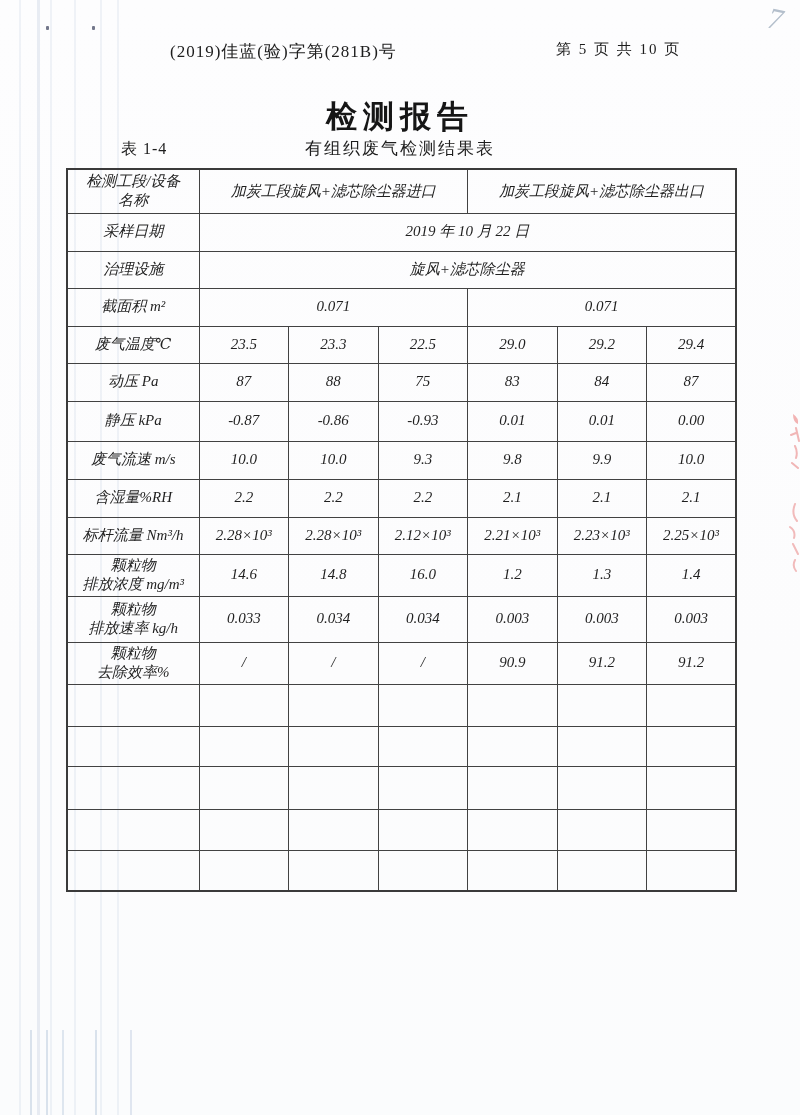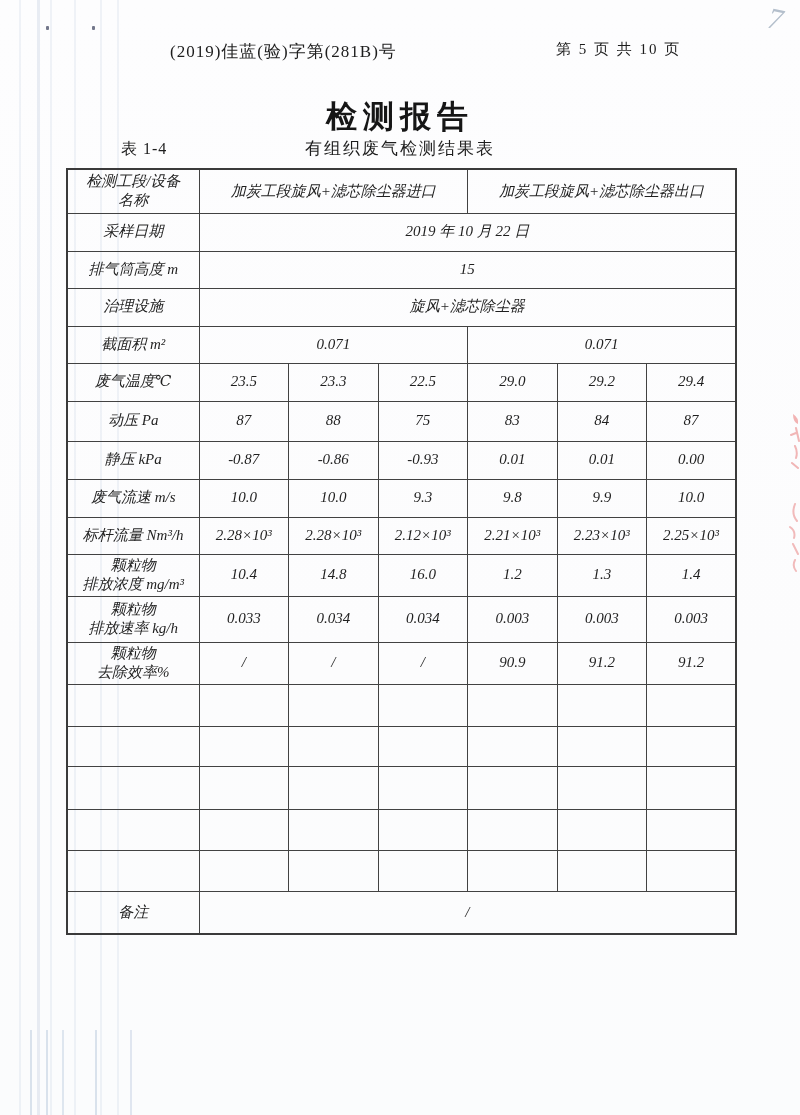--- a/index.html
+++ b/index.html
@@ -122,24 +122,20 @@
           <td class="label-cell">检测工段/设备
 名称</td>
           <td colspan="3">加炭工段旋风+滤芯除尘器进口</td>
           <td colspan="3">加炭工段旋风+滤芯除尘器出口</td>
         </tr>
         <tr>
           <td class="label-cell">采样日期</td>
           <td colspan="6">2019 年 10 月 22 日</td>
         </tr>
         <tr>
-          <td class="label-cell">排气筒高度 m</td>
-          <td colspan="6">15</td>
-        </tr>
-        <tr>
           <td class="label-cell">治理设施</td>
           <td colspan="6">旋风+滤芯除尘器</td>
         </tr>
         <tr>
           <td class="label-cell">截面积 m²</td>
           <td colspan="3">0.071</td>
           <td colspan="3">0.071</td>
         </tr>
         <tr>
           <td class="label-cell">废气温度℃</td>
@@ -171,32 +167,41 @@
         <tr>
           <td class="label-cell">废气流速 m/s</td>
           <td>10.0</td>
           <td>10.0</td>
           <td>9.3</td>
           <td>9.8</td>
           <td>9.9</td>
           <td>10.0</td>
         </tr>
         <tr>
+          <td class="label-cell">含湿量%RH</td>
+          <td>2.2</td>
+          <td>2.2</td>
+          <td>2.2</td>
+          <td>2.1</td>
+          <td>2.1</td>
+          <td>2.1</td>
+        </tr>
+        <tr>
           <td class="label-cell">标杆流量 Nm³/h</td>
           <td>2.28×10³</td>
           <td>2.28×10³</td>
           <td>2.12×10³</td>
           <td>2.21×10³</td>
           <td>2.23×10³</td>
           <td>2.25×10³</td>
         </tr>
         <tr>
           <td class="label-cell">颗粒物
 排放浓度 mg/m³</td>
-          <td>10.4</td>
+          <td>14.6</td>
           <td>14.8</td>
           <td>16.0</td>
           <td>1.2</td>
           <td>1.3</td>
           <td>1.4</td>
         </tr>
         <tr>
           <td class="label-cell">颗粒物
 排放速率 kg/h</td>
           <td>0.033</td>
@@ -254,24 +259,20 @@
         </tr>
         <tr>
           <td class="label-cell"></td>
           <td></td>
           <td></td>
           <td></td>
           <td></td>
           <td></td>
           <td></td>
         </tr>
-        <tr>
-          <td class="label-cell">备注</td>
-          <td colspan="6">/</td>
-        </tr>
       </tbody>
   </table>
 
   <svg class="red-marks" width="20" height="170" viewBox="0 0 20 170">
     <path d="M13 6 Q19 10 18 16 Q13 14 13 6 Z" fill="#f0a6a6" opacity="0.85"></path>
     <path d="M16 20 L19 33 M11 27 L16 25 M15 38 Q18 44 16 50 M12 55 L18 60" stroke="#eda4a4" stroke-width="2" fill="none" stroke-linecap="round" opacity="0.8"></path>
     <path d="M15 96 Q11 106 17 113 M10 119 Q16 123 14 130 M13 136 L18 146 M15 152 Q12 158 16 163" stroke="#eda4a4" stroke-width="2" fill="none" stroke-linecap="round" opacity="0.75"></path>
   </svg>
 
 </div>

